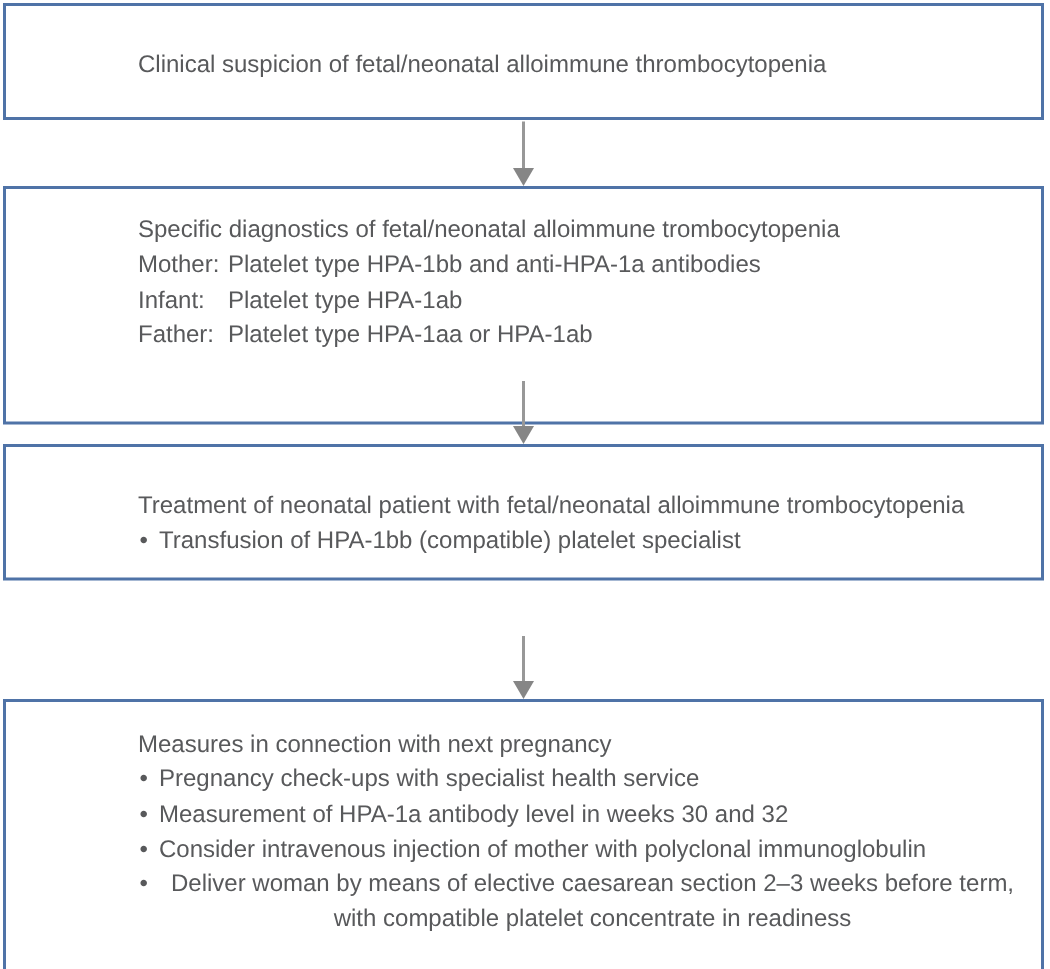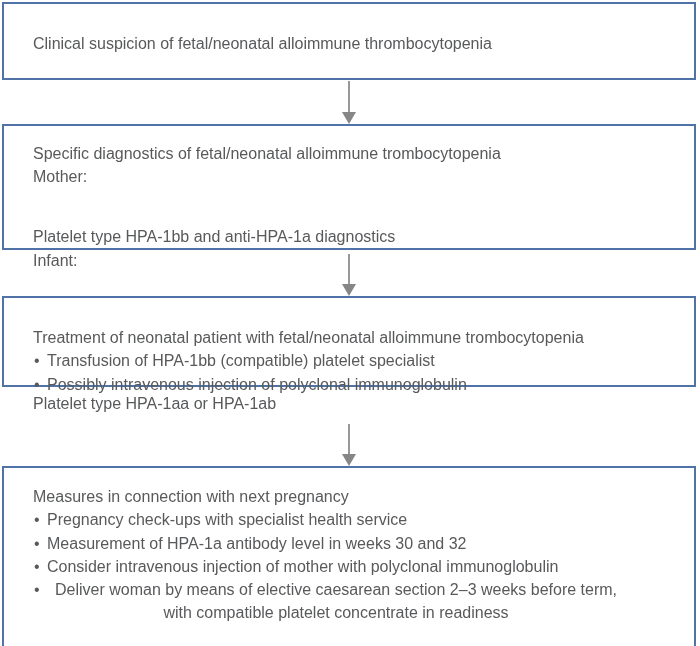--- a/index.html
+++ b/index.html
@@ -14,29 +14,29 @@
     color: #58595b;
     overflow: hidden;
   }
   .box {
     position: absolute;
     left: 2px;
     width: 694px;
     box-sizing: border-box;
     border: 2px solid #4f73a7;
     background: #ffffff;
-    padding-left: 29px;
+    padding-left: 88px;
     padding-right: 16px;
   }
   .box1 { top: 2px;   height: 78px;  padding-top: 28px; }
-  .box2 { top: 124px; height: 126px; padding-top: 16px; }
+  .box2 { top: 124px; height: 159px; padding-top: 16px; }
   .box3 { top: 296px; height: 91px; padding-top: 28px; }
   .box4 { top: 466px; height: 228px; padding-top: 17px; }
   .title { margin: 0; }
-  .row { display: flex; flex-direction: column; }
+  .row { display: flex; }
   .rlabel { flex: 0 0 60px; }
   .rvalue { flex: 1 1 auto; }
   .bullet {
     position: relative;
     padding-left: 14px;
   }
   .bullet::before {
     content: "\2022";
     position: absolute;
     left: 1px;
@@ -74,40 +74,39 @@
   </section>
 
   <div class="arrow arrow1">
     <span class="head"></span>
   </div>
 
   <section class="box box2">
     <p class="title">Specific diagnostics of fetal/neonatal alloimmune trombocytopenia</p>
     <div class="row">
       <span class="rlabel">Mother:</span>
-      <span class="rvalue">Platelet type HPA-1bb and anti-HPA-1a diagnostics</span>
+      <span class="rvalue">Platelet type HPA-1bb and anti-HPA-1a antibodies</span>
     </div>
     <div class="row">
       <span class="rlabel">Infant:</span>
       <span class="rvalue">Platelet type HPA-1ab</span>
     </div>
     <div class="row">
       <span class="rlabel">Father:</span>
       <span class="rvalue">Platelet type HPA-1aa or HPA-1ab</span>
     </div>
   </section>
 
   <div class="arrow arrow2">
     <span class="head"></span>
   </div>
 
   <section class="box box3">
     <p class="title">Treatment of neonatal patient with fetal/neonatal alloimmune trombocytopenia</p>
     <div class="bullet">Transfusion of HPA-1bb (compatible) platelet specialist</div>
-    <div class="bullet">Possibly intravenous injection of polyclonal immunoglobulin</div>
   </section>
 
   <div class="arrow arrow3">
     <span class="head"></span>
   </div>
 
   <section class="box box4">
     <p class="title">Measures in connection with next pregnancy</p>
     <div class="bullet">Pregnancy check-ups with specialist health service</div>
     <div class="bullet">Measurement of HPA-1a antibody level in weeks 30 and 32</div>

